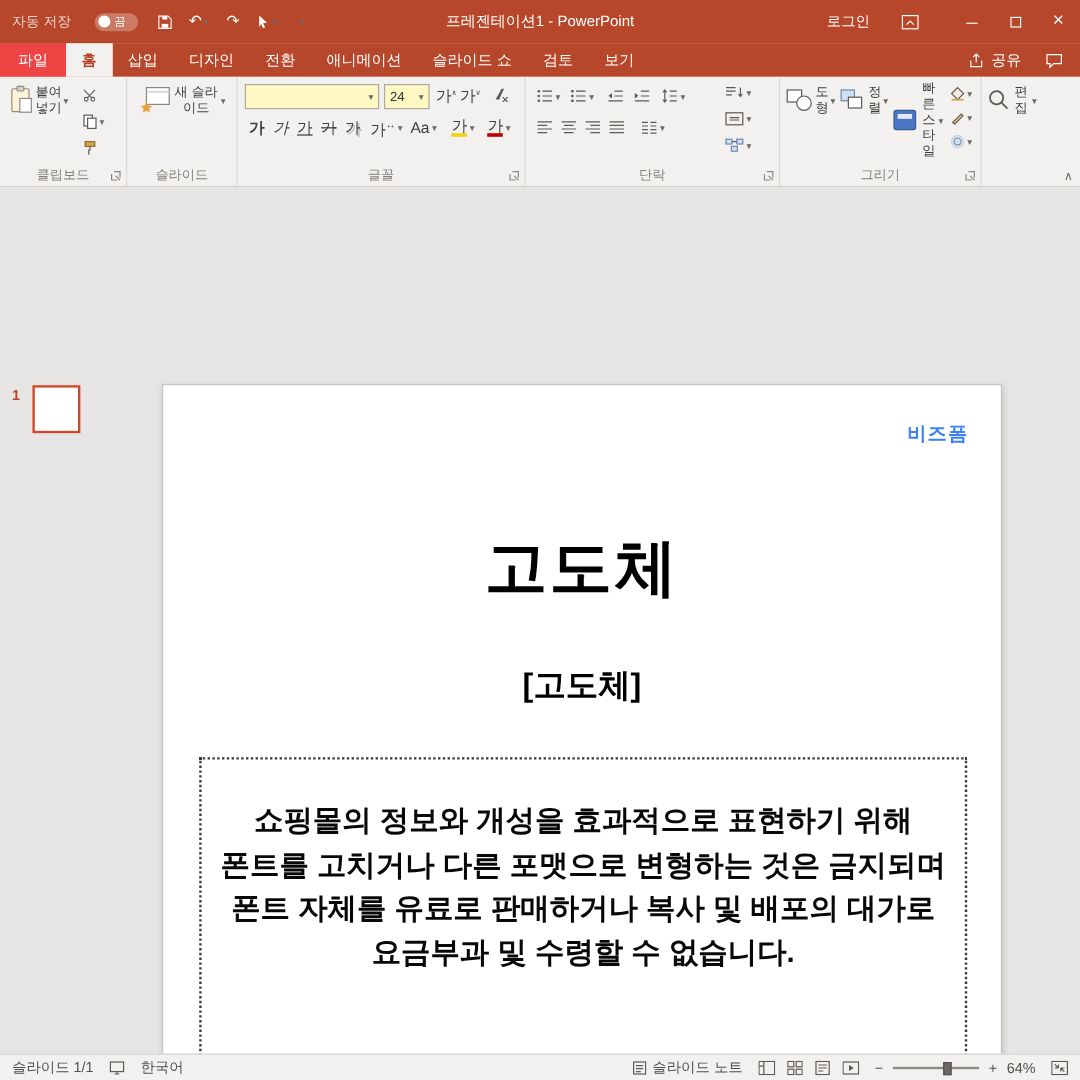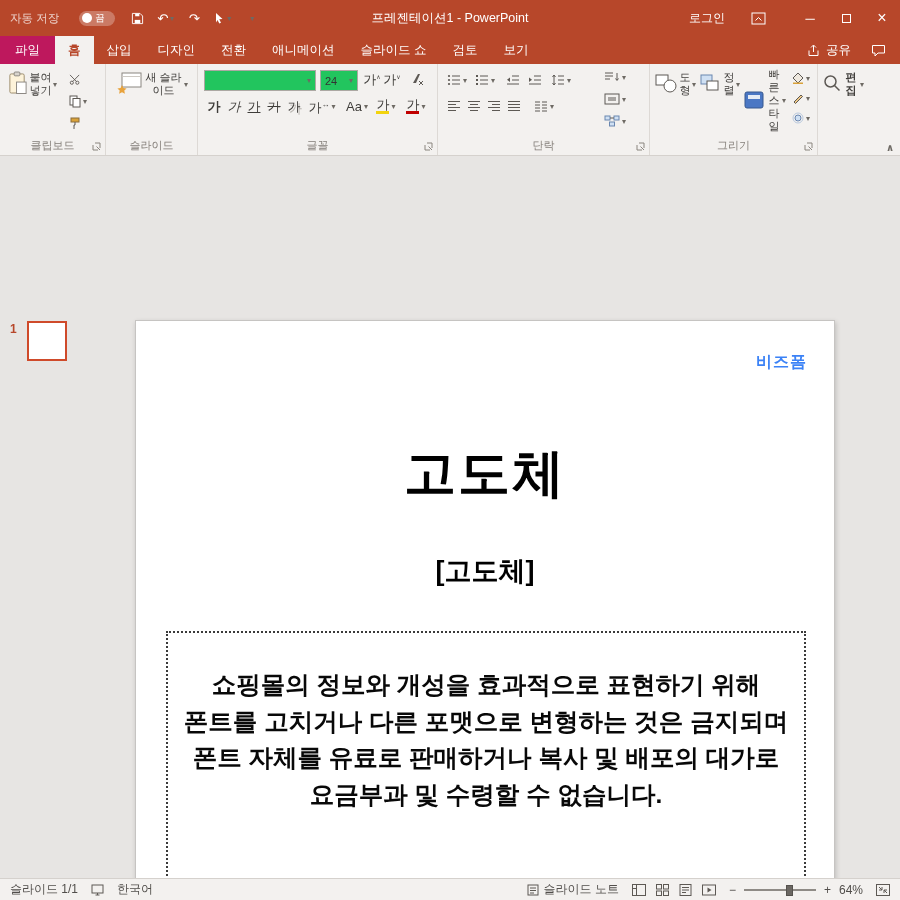--- a/index.html
+++ b/index.html
@@ -20,38 +20,38 @@
   .tb-right{margin-left:auto;display:flex;align-items:center;height:36px;}
   .login{font-size:12px;margin-right:26px;}
   .rdo{margin-right:26px;display:flex;}
   .winbtn{width:36px;height:36px;display:flex;align-items:center;justify-content:center;font-size:13px;}
   .maxbox{width:9px;height:9px;border:1px solid #fff;display:inline-block;}
   .closebtn{font-size:16px;}
 
   
   .tabrow{position:absolute;top:36px;left:0;right:0;height:28px;background:#b7472a;display:flex;align-items:stretch;color:#fff;font-size:12.5px;}
   .tab{padding:0 13px;display:flex;align-items:center;white-space:nowrap;}
-  .tab.file{background:#be185d;padding:0 15px;}
+  .tab.file{background:#ef4444;padding:0 15px;}
   .tab.active{background:#f3f1ef;color:#b7472a;font-weight:bold;}
   .tellme{display:flex;align-items:center;gap:6px;margin-left:16px;color:rgba(255,255,255,.92);white-space:nowrap;margin-top:40px;}
   .tabrow-right{margin-left:auto;display:flex;align-items:center;gap:20px;padding-right:14px;}
   .sharebtn{display:flex;align-items:center;gap:6px;}
 
   
   .ribbon{position:absolute;top:64px;left:0;right:0;height:92px;background:#f3f1ef;border-bottom:1px solid #d5d1cd;}
   .group{position:absolute;top:0;bottom:0;border-right:1px solid #ddd9d5;}
-  .group.last{border-right:none;font-weight:bold;}
+  .group.last{border-right:none;}
   .glabel{position:absolute;bottom:2px;left:0;right:0;text-align:center;font-size:11px;color:#837e78;white-space:nowrap;}
   .launcher{position:absolute;bottom:3px;right:3px;width:10px;height:10px;display:flex;}
   .bigbtn{position:absolute;display:flex;flex-direction:row;align-items:center;justify-content:flex-start;font-size:11px;color:#3f3d3a;text-align:center;line-height:13px;cursor:default;}
   .bigbtn .bicon{height:30px;display:flex;align-items:center;justify-content:center;margin-bottom:2px;}
   .drop::after{content:"▾";font-size:8px;color:#6e6a64;display:block;line-height:7px;}
   .dropr::after{content:"▾";font-size:8px;color:#6e6a64;margin-left:2px;}
   .sbtn{position:absolute;display:flex;align-items:center;justify-content:center;border-radius:2px;color:#4a4742;}
-  .combo{position:absolute;height:21px;background:#22c55e;border:1px solid #acA8a3;display:flex;align-items:center;font-size:11px;color:#333;padding:0 4px;}
+  .combo{position:absolute;height:21px;background:#fef9c3;border:1px solid #acA8a3;display:flex;align-items:center;font-size:11px;color:#333;padding:0 4px;}
   .combo::after{content:"▾";font-size:8px;color:#6e6a64;margin-left:auto;padding-left:4px;}
   .ga{font-size:13px;line-height:13px;color:#3f3d3a;}
   .ga.b{font-weight:900;}
   .ga.i{font-style:italic;}
   .ga.u{text-decoration:underline;}
   .ga.st{text-decoration:line-through;}
   .ga.sh{text-shadow:1.5px 1.5px 0 #b9b5b0;}
   .ga.hl{border-bottom:3px solid #f2d30e;}
   .ga.fc{border-bottom:3px solid #c00000;}
   .sup::after{content:"∧";font-size:6px;vertical-align:super;color:#4a4742;}
@@ -255,21 +255,21 @@
         </span>
       <span class="sbtn" style="left:66px;top:32px;width:20px;height:20px;">
           <span class="ga st">가</span>
         </span>
       <span class="sbtn" style="left:86px;top:32px;width:20px;height:20px;">
           <span class="ga sh">가</span>
         </span>
       <span class="sbtn dropr" style="left:110px;top:32px;width:28px;height:20px;">
           <span class="ga spacing">가</span>
         </span>
-      <span class="sbtn dropr" style="left:140px;top:32px;width:30px;height:20px;justify-content:flex-end;">
+      <span class="sbtn dropr" style="left:140px;top:32px;width:30px;height:20px;">
           <span class="ga">Aa</span>
         </span>
       <span class="sbtn dropr" style="left:174px;top:32px;width:28px;height:20px;">
           <span class="ga hl">가</span>
         </span>
       <span class="sbtn dropr" style="left:204px;top:32px;width:28px;height:20px;">
           <span class="ga fc">가</span>
         </span>
       <div class="glabel">글꼴</div>
       <span class="launcher">

